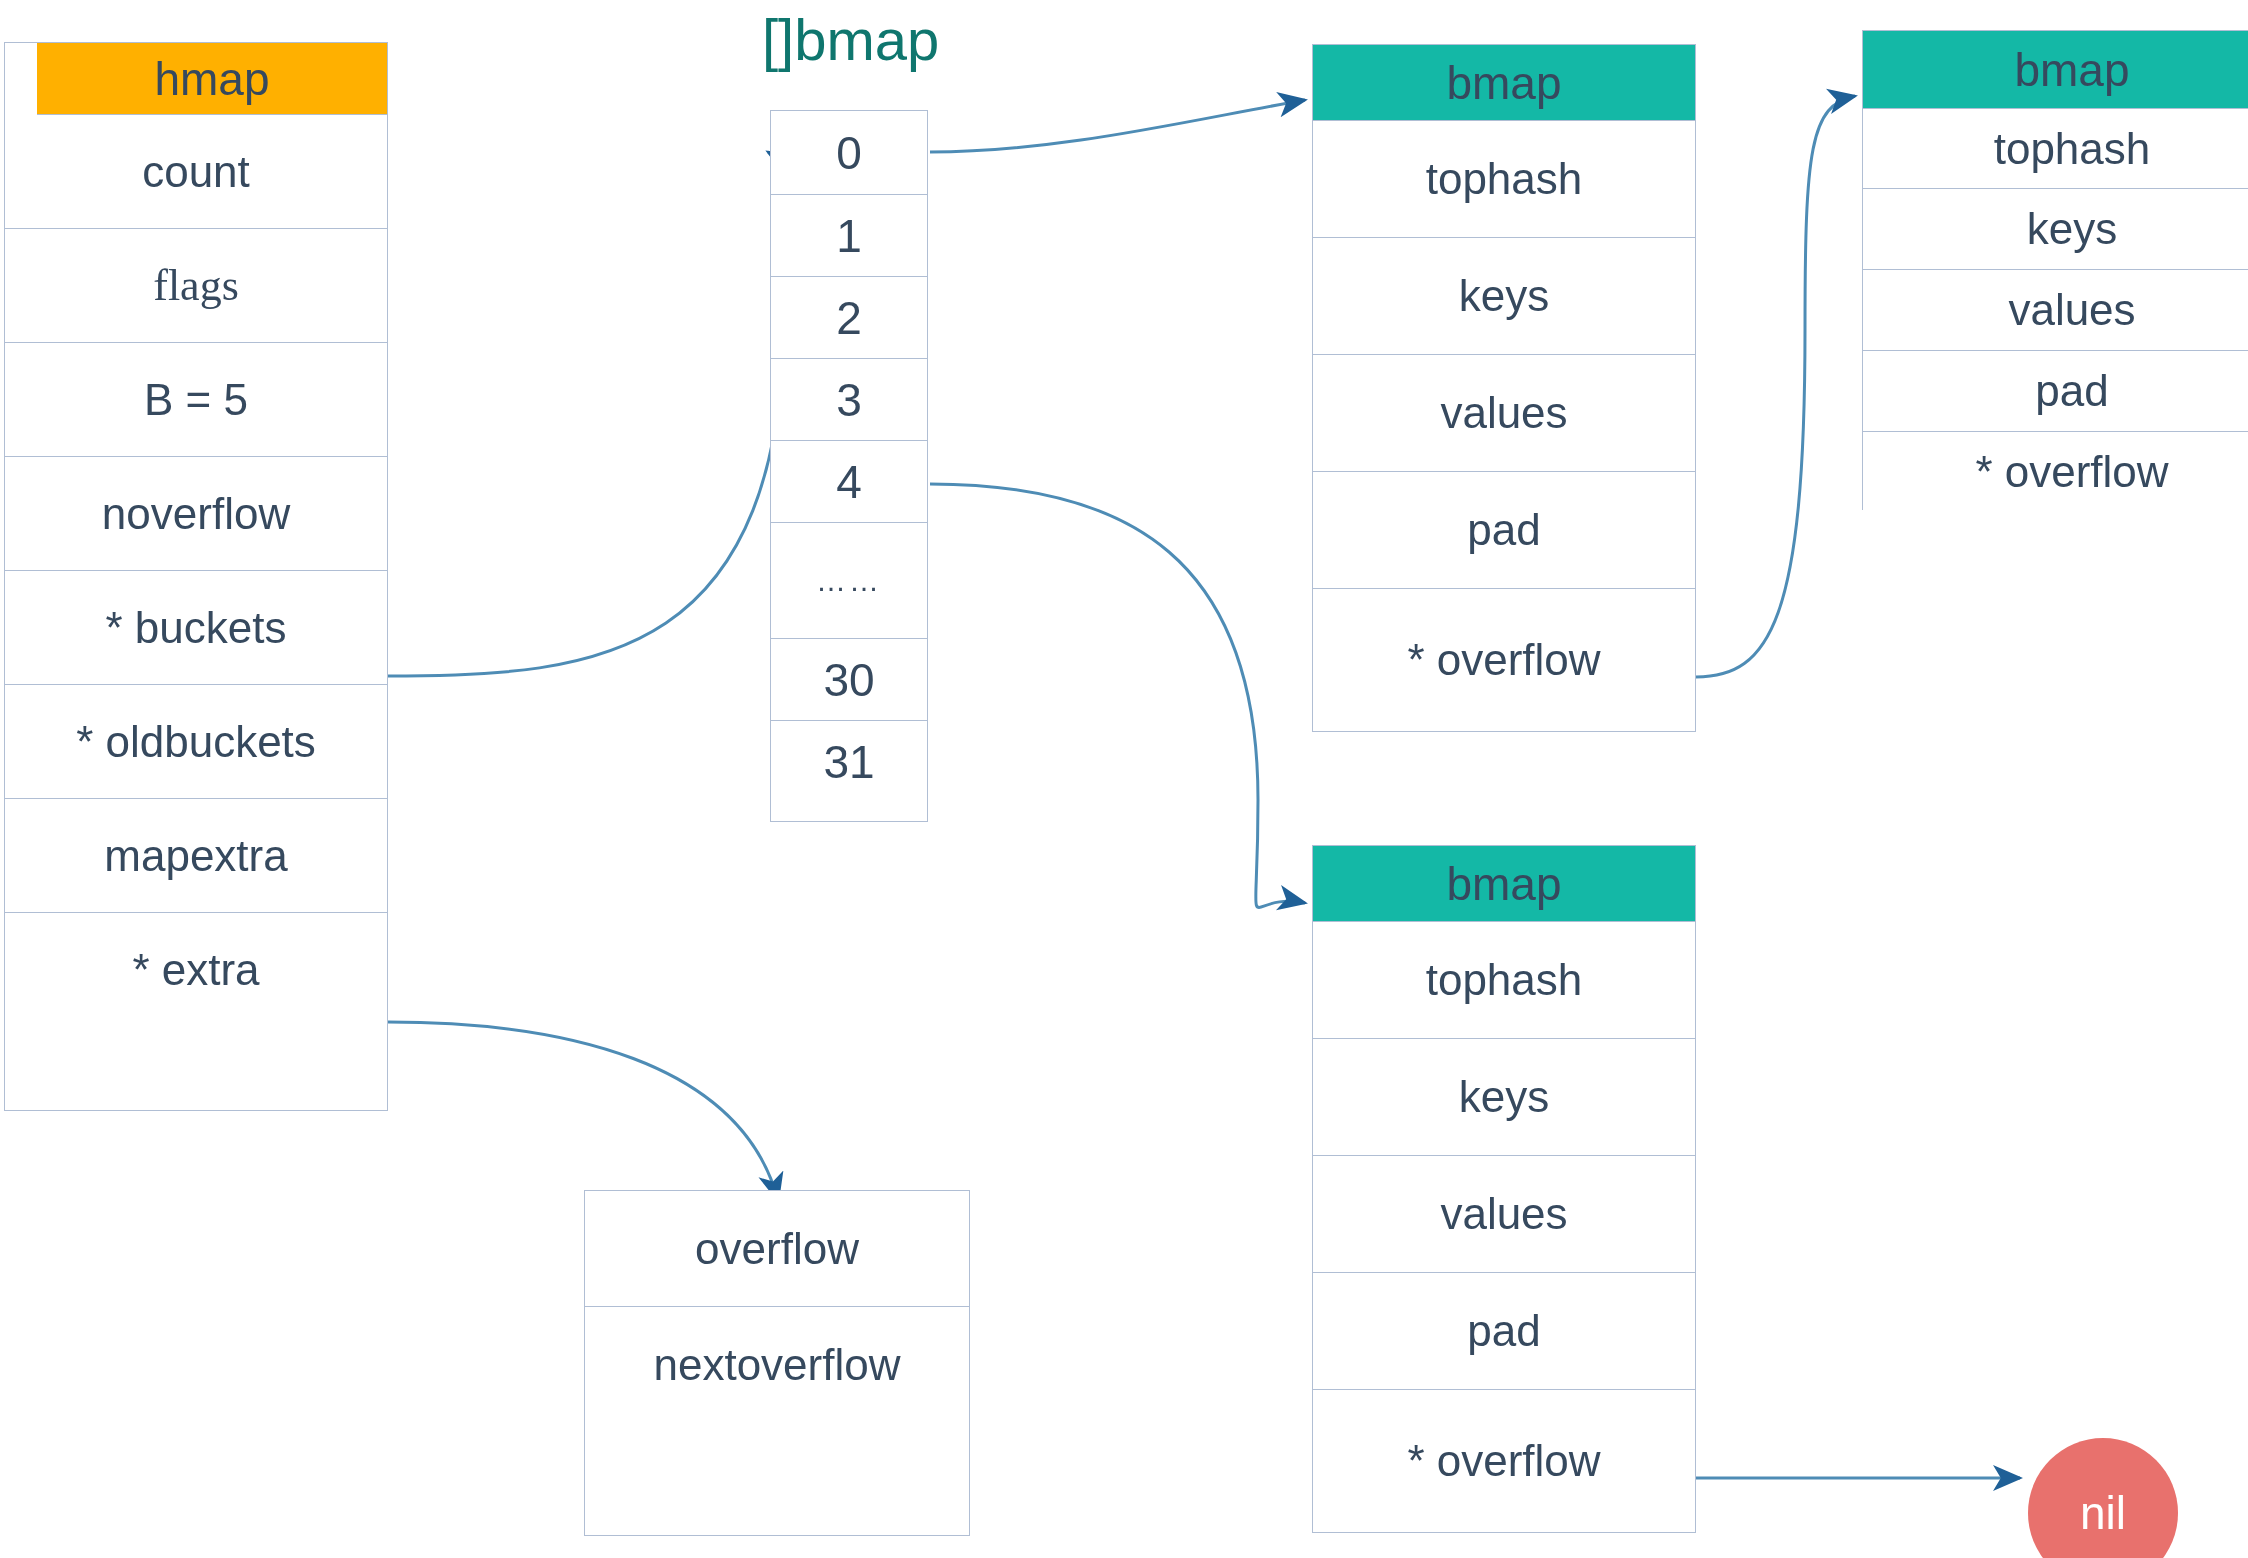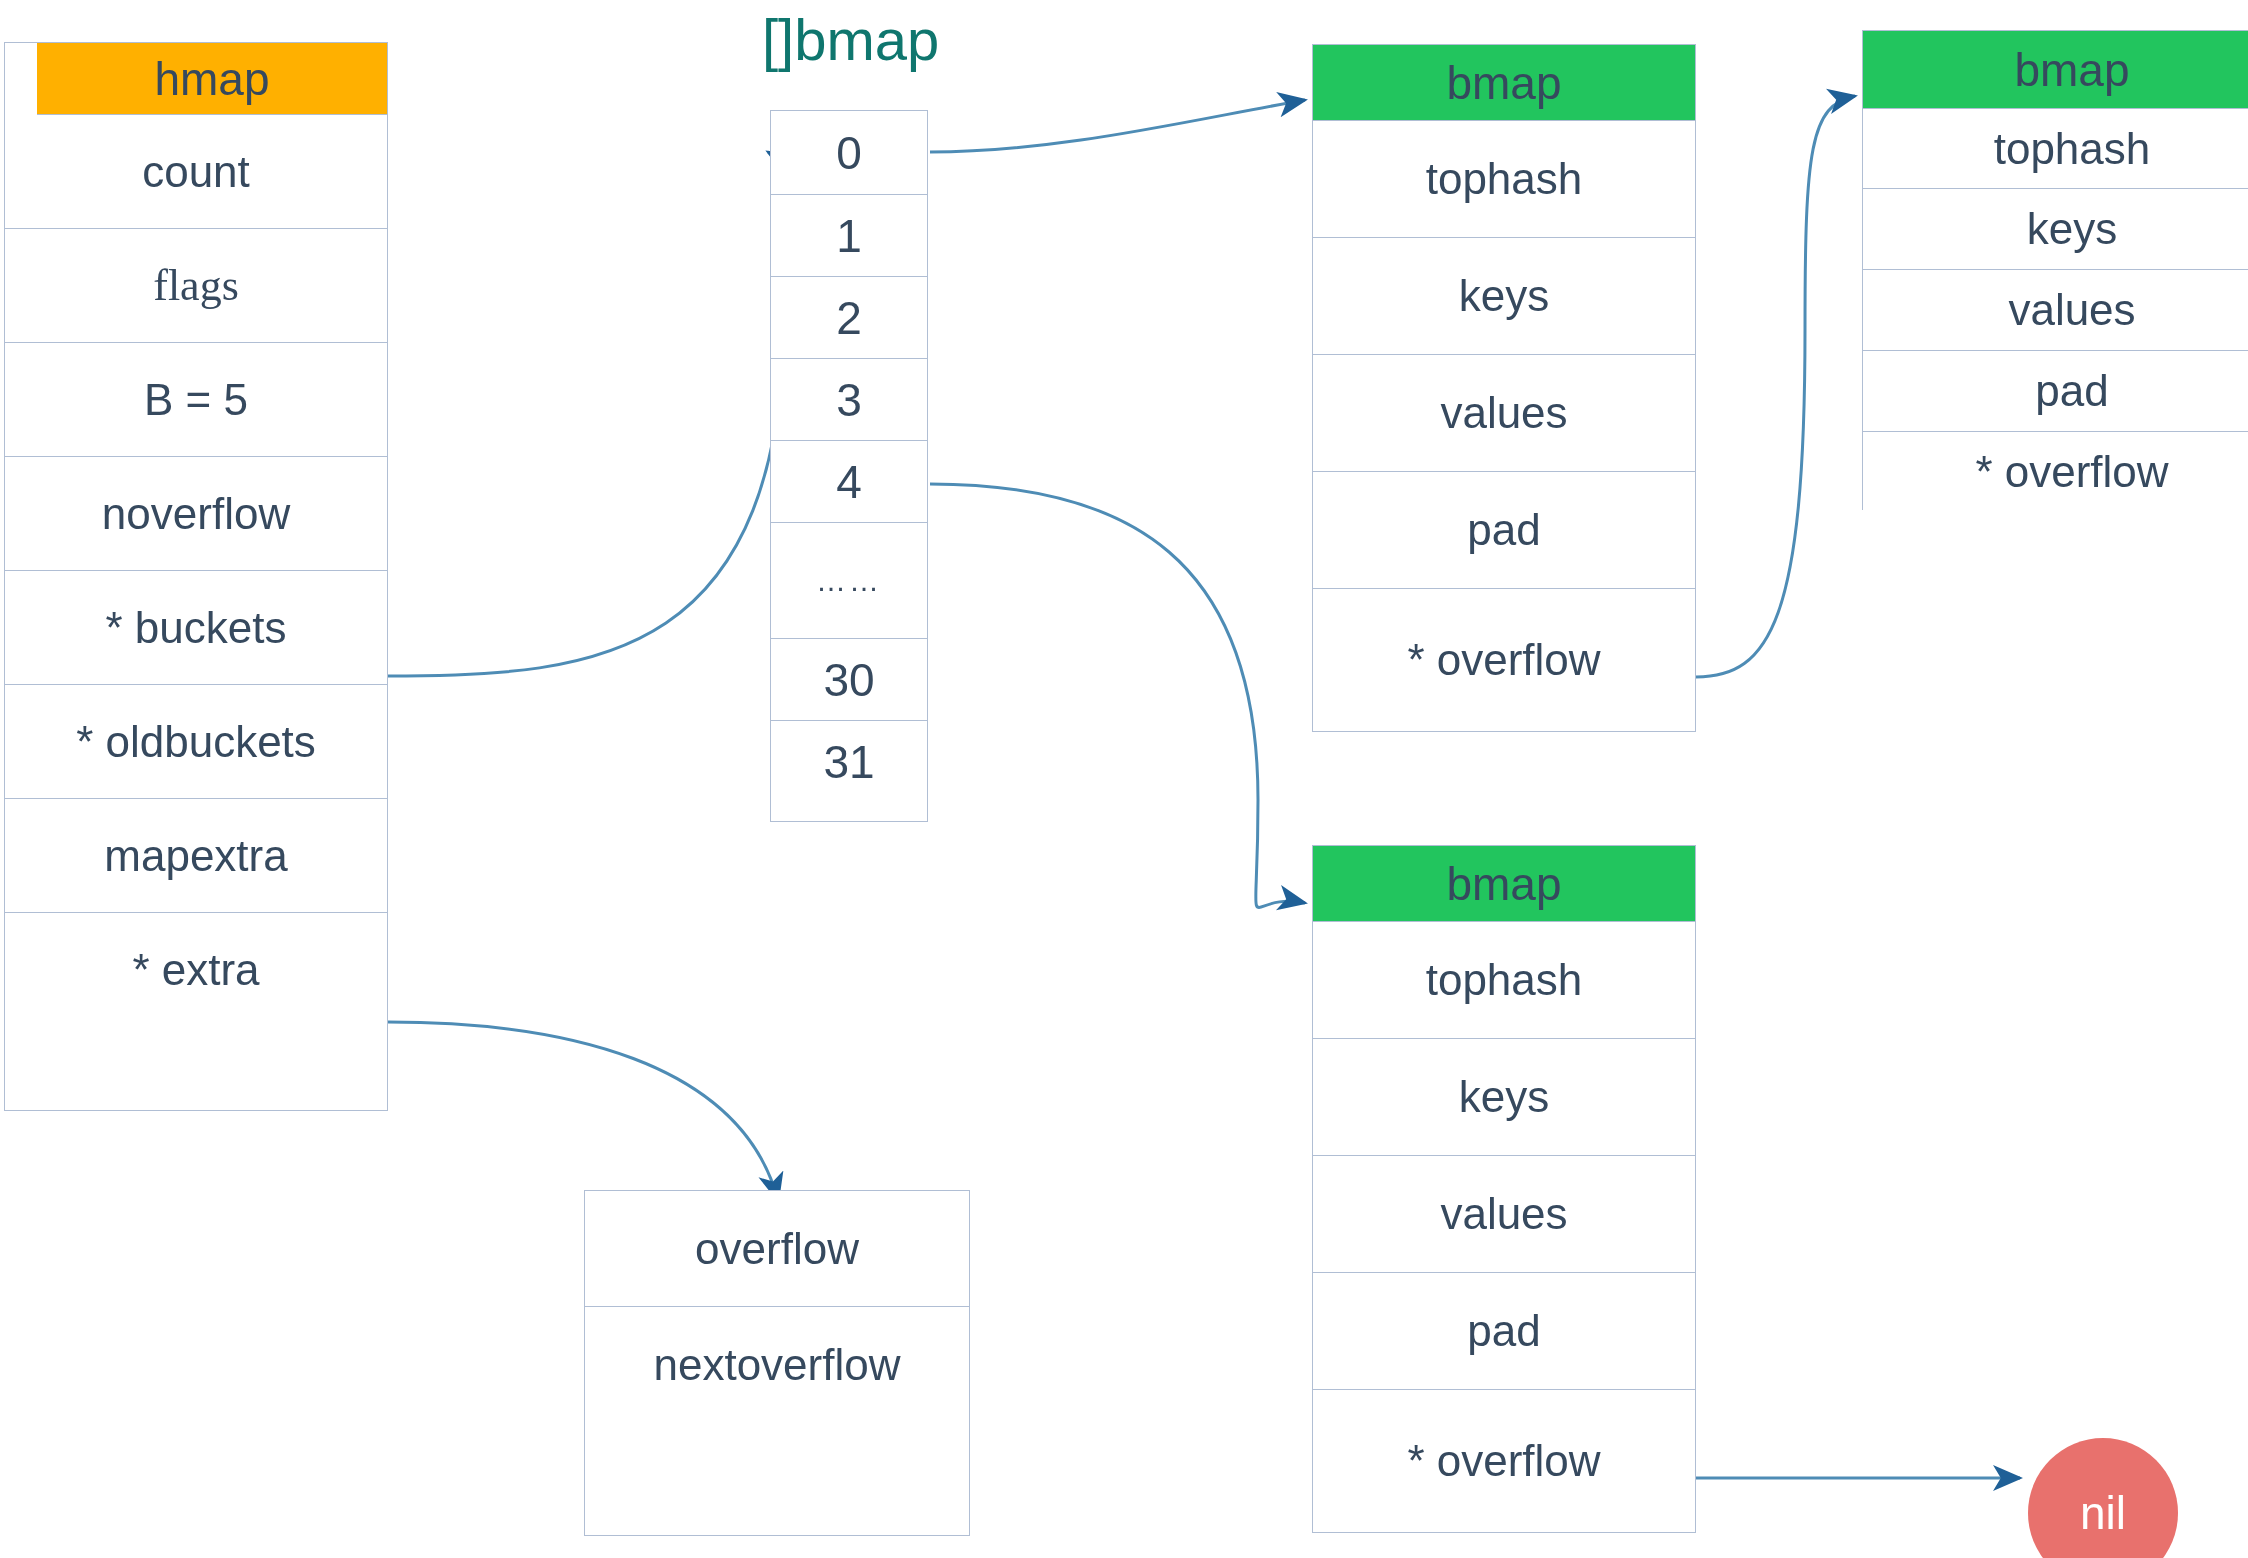--- a/index.html
+++ b/index.html
@@ -42,21 +42,21 @@
     font-size: 44px;
     font-family: "Liberation Sans", sans-serif;
     white-space: nowrap;
     background: #ffffff;
   }
   .row:last-child { border-bottom: none; }
   .row.header {
     border-bottom: 1px solid #b0bed4;
   }
   .hdr-hmap { background: #ffb000; }
-  .hdr-bmap { background: #22c55e; }
+  .hdr-bmap { background: #14b8a6; }
   .hdr-mapextra { background: #f6bdbd; }
 
   .array-title {
     position: absolute;
     color: #0f766e;
     font-size: 58px;
     font-family: "Liberation Sans", sans-serif;
     white-space: nowrap;
   }
   .idx-row {

